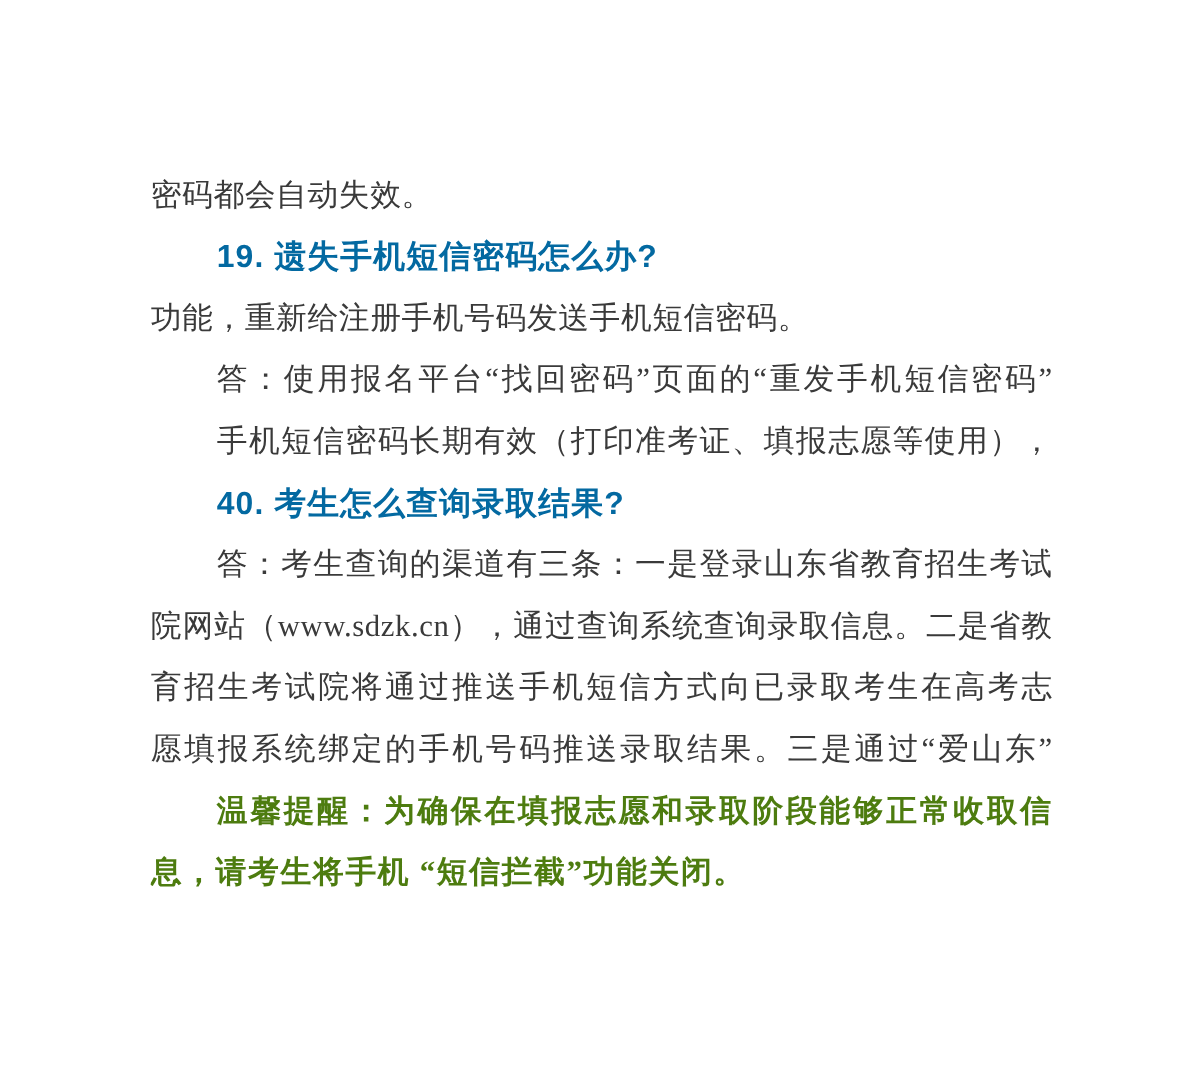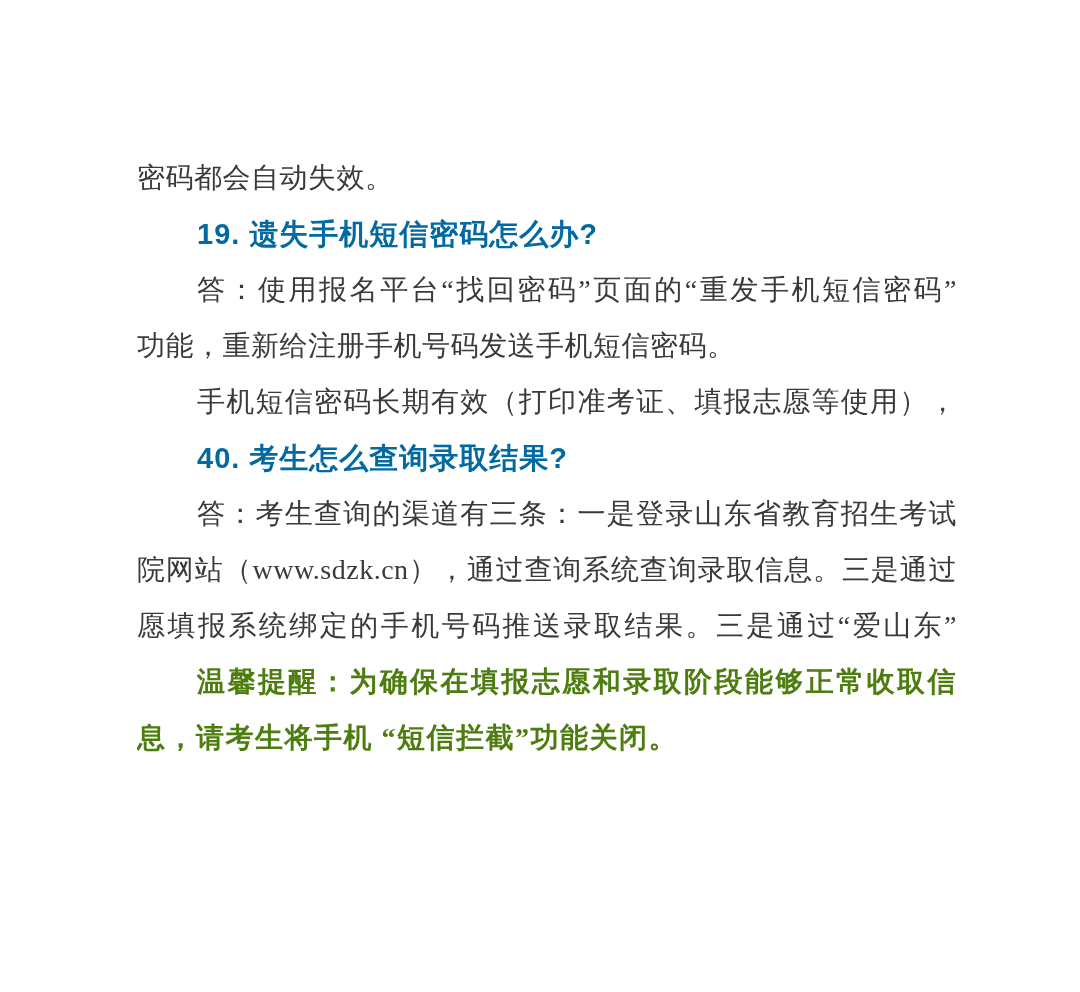--- a/index.html
+++ b/index.html
@@ -66,23 +66,24 @@
     letter-spacing: 1.5px;
   }
 </style>
 </head>
 <body>
 
 <div class="page">
   <div class="text-column" id="text-column">
       <div class="line body">密码都会自动失效。</div>
       <div class="line heading indent">19. 遗失手机短信密码怎么办?</div>
+      <div class="line body">功能，重新给注册手机号码发送手机短信密码。</div>
       <div class="line body indent fill">答：使用报名平台“找回密码”页面的“重发手机短信密码”</div>
-      <div class="line body">功能，重新给注册手机号码发送手机短信密码。</div>
       <div class="line body indent fill">手机短信密码长期有效（打印准考证、填报志愿等使用），</div>
       <div class="line heading indent">40. 考生怎么查询录取结果?</div>
       <div class="line body indent fill">答：考生查询的渠道有三条：一是登录山东省教育招生考试</div>
-      <div class="line body fill">院网站（www.sdzk.cn），通过查询系统查询录取信息。三是通过</div>
+      <div class="line body fill">院网站（www.sdzk.cn），通过查询系统查询录取信息。二是省教</div>
+      <div class="line body fill">育招生考试院将通过推送手机短信方式向已录取考生在高考志</div>
       <div class="line body fill">愿填报系统绑定的手机号码推送录取结果。三是通过“爱山东”</div>
       <div class="line reminder indent fill">温馨提醒：为确保在填报志愿和录取阶段能够正常收取信</div>
       <div class="line reminder">息，请考生将手机 “短信拦截”功能关闭。</div>
     </div>
 </div>
 
 </body></html>

